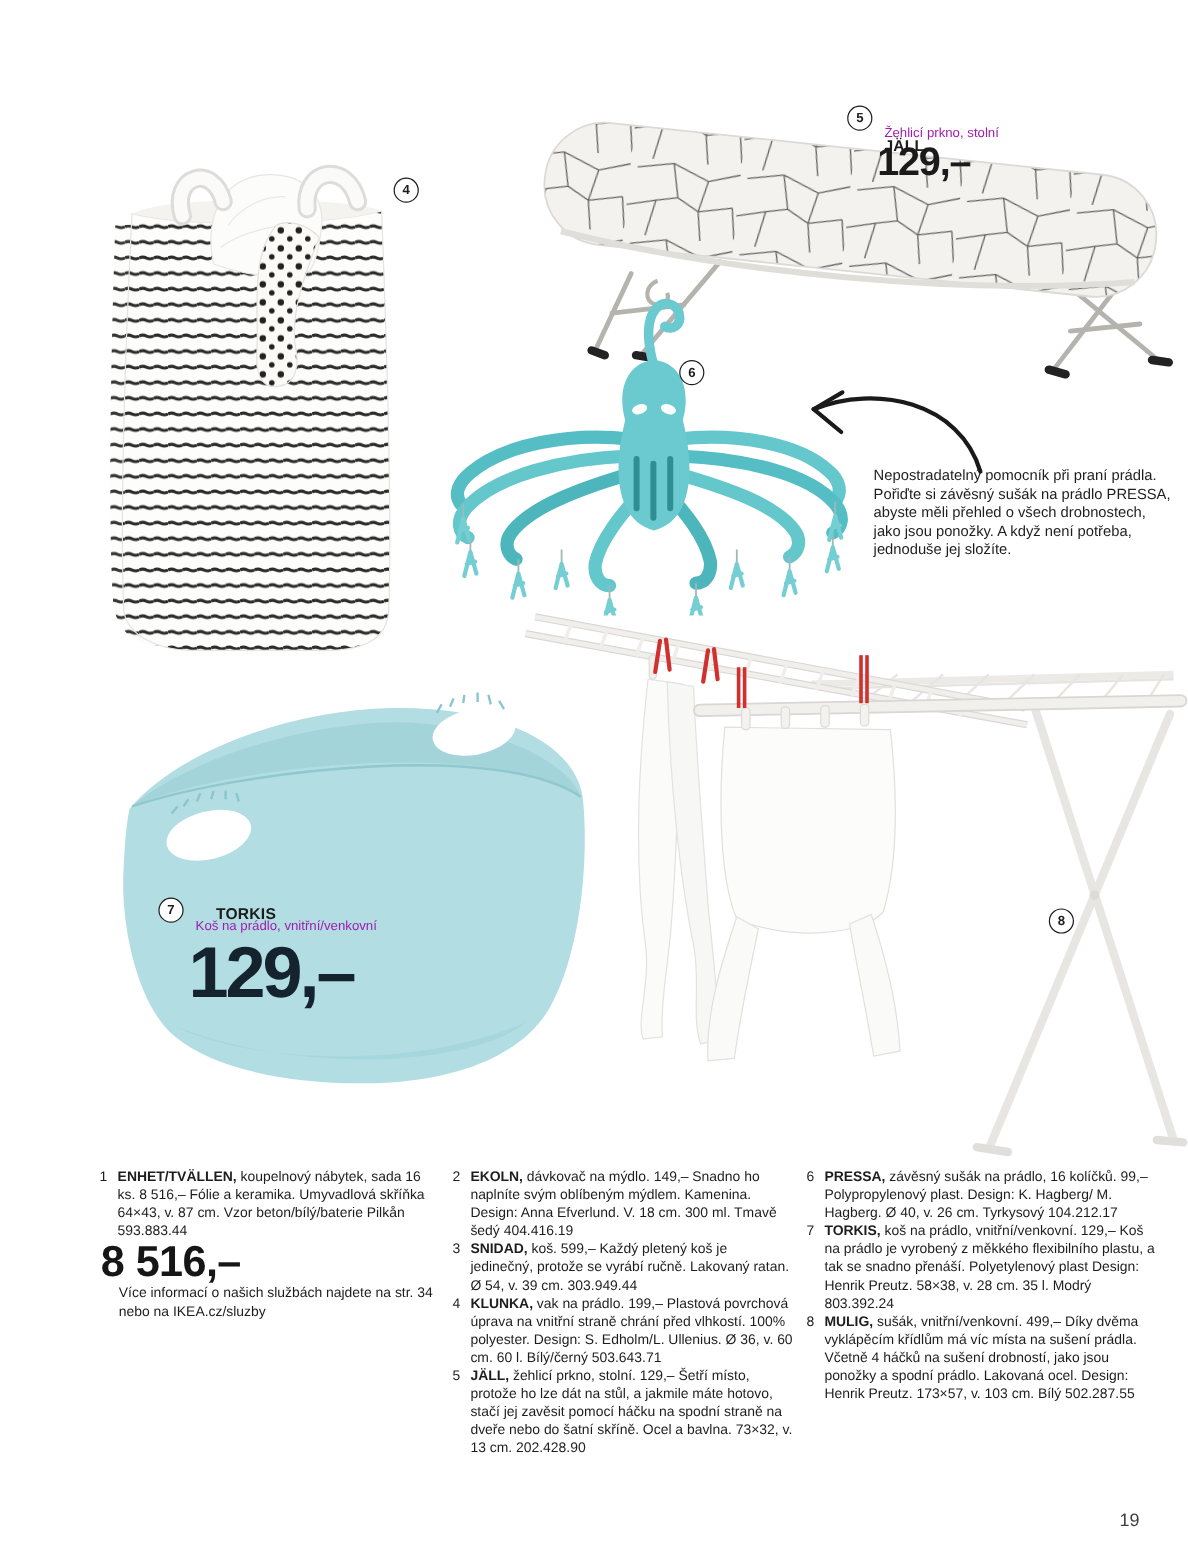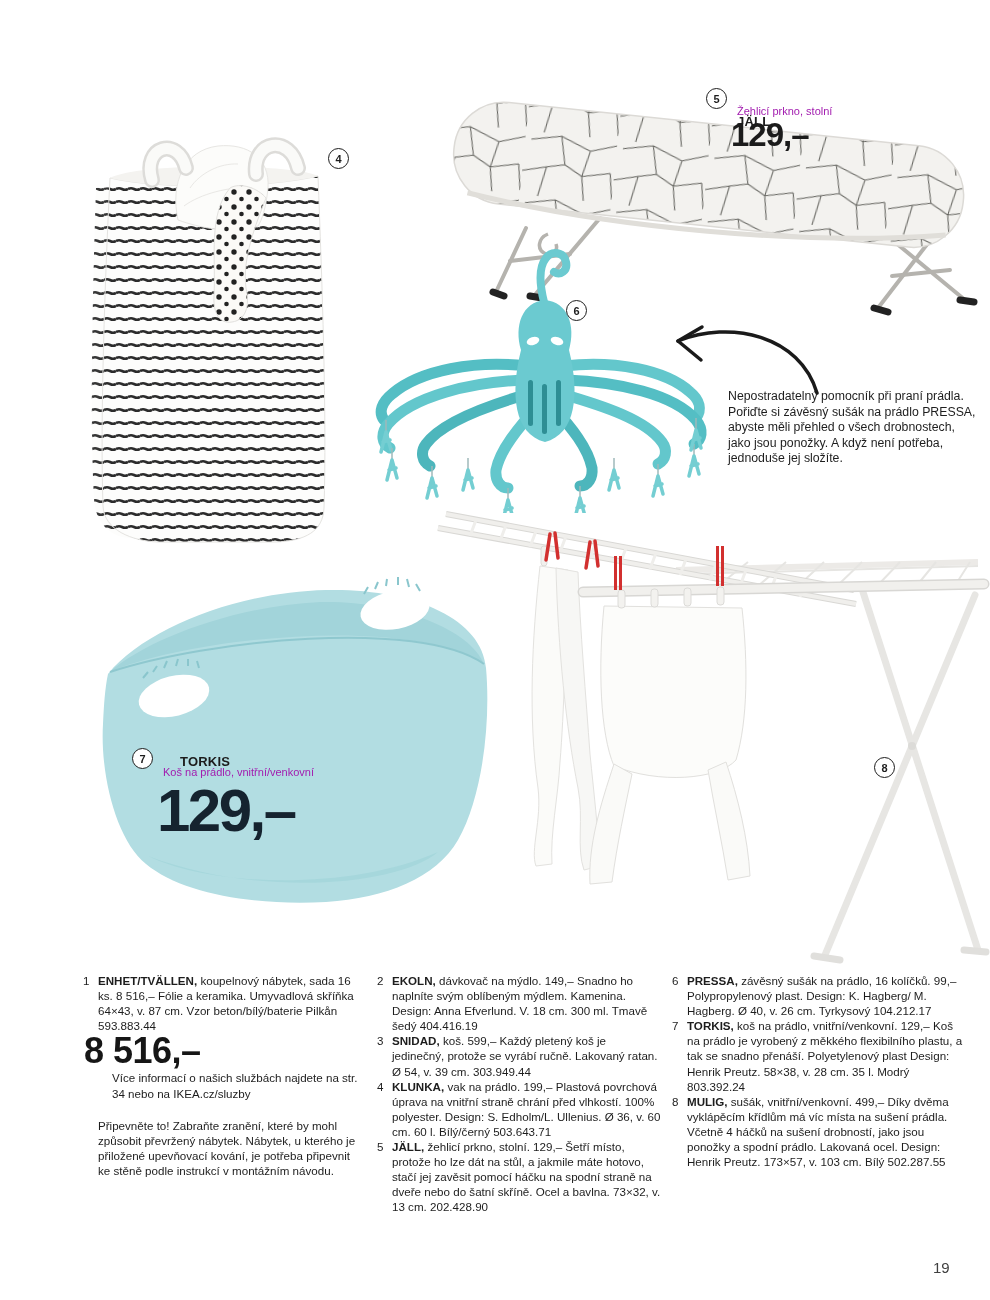--- a/index.html
+++ b/index.html
@@ -13,21 +13,21 @@
   .callout-sub{font-size:11px;color:#a21caf;}
   .jall-price{font-size:33px;font-weight:bold;letter-spacing:-1px;color:#1b1b1b;}
   .torkis-price{font-size:60px;font-weight:bold;letter-spacing:-2.5px;color:#15232f;}
   .note{font-size:12.3px;line-height:15.6px;color:#1e1e1e;}
   .dcol{position:absolute;top:973px;font-size:11.6px;line-height:15.1px;color:#1d1d1d;}
   .item{display:flex;}
   .inum{width:15px;flex:none;}
   .itext{flex:1;margin:0;}
   .itext b{font-weight:bold;}
   .bigprice{font-size:36px;font-weight:bold;letter-spacing:-.5px;margin:10px 0 0 1px;color:#161616;}
-  .services{margin:12px 0 0 29px;}
+  .services{margin:12px 0 0 16px;}
   .warning{margin:17px 0 0 15px;}
   .pagenum{font-size:15px;color:#3f3f3f;}
 </style>
 </head>
 <body>
 
 <div class="page">
 
   <svg class="abs" style="left:80px;top:128px;" width="270" height="420" viewBox="0 0 270 420">
     <defs>
@@ -214,21 +214,20 @@
   <div class="abs callout-sub" style="left:163px;top:766px;text-align:center;">Koš na prádlo, vnitřní/venkovní</div>
   <div class="abs torkis-price" style="left:157px;top:776px;">129,–</div>
 
   <div class="dcol" style="left:83px;width:282px;">
     <div class="item">
       <span class="inum">1</span>
       <p class="itext"><b>ENHET/TVÄLLEN,</b><span> koupelnový nábytek, sada 16 ks. 8 516,– Fólie a keramika. Umyvadlová skříňka 64×43, v. 87 cm. Vzor beton/bílý/baterie Pilkån 593.883.44</span></p>
     </div>
     <div class="bigprice">8 516,–</div>
     <div class="services">Více informací o našich službách najdete na str. 34 nebo na IKEA.cz/sluzby</div>
-    <div class="warning">Připevněte to! Zabraňte zranění, které by mohl způsobit převržený nábytek. Nábytek, u kterého je přiložené upevňovací kování, je potřeba připevnit ke stěně podle instrukcí v montážním návodu.</div>
   </div>
 
   <div class="dcol" style="left:377px;width:284px;">
     <div class="item">
       <span class="inum">2</span>
       <p class="itext"><b>EKOLN,</b><span> dávkovač na mýdlo. 149,– Snadno ho naplníte svým oblíbeným mýdlem. Kamenina. Design: Anna Efverlund. V. 18 cm. 300 ml. Tmavě šedý 404.416.19</span></p>
     </div>
     <div class="item">
       <span class="inum">3</span>
       <p class="itext"><b>SNIDAD,</b><span> koš. 599,– Každý pletený koš je jedinečný, protože se vyrábí ručně. Lakovaný ratan. Ø 54, v. 39 cm. 303.949.44</span></p>

